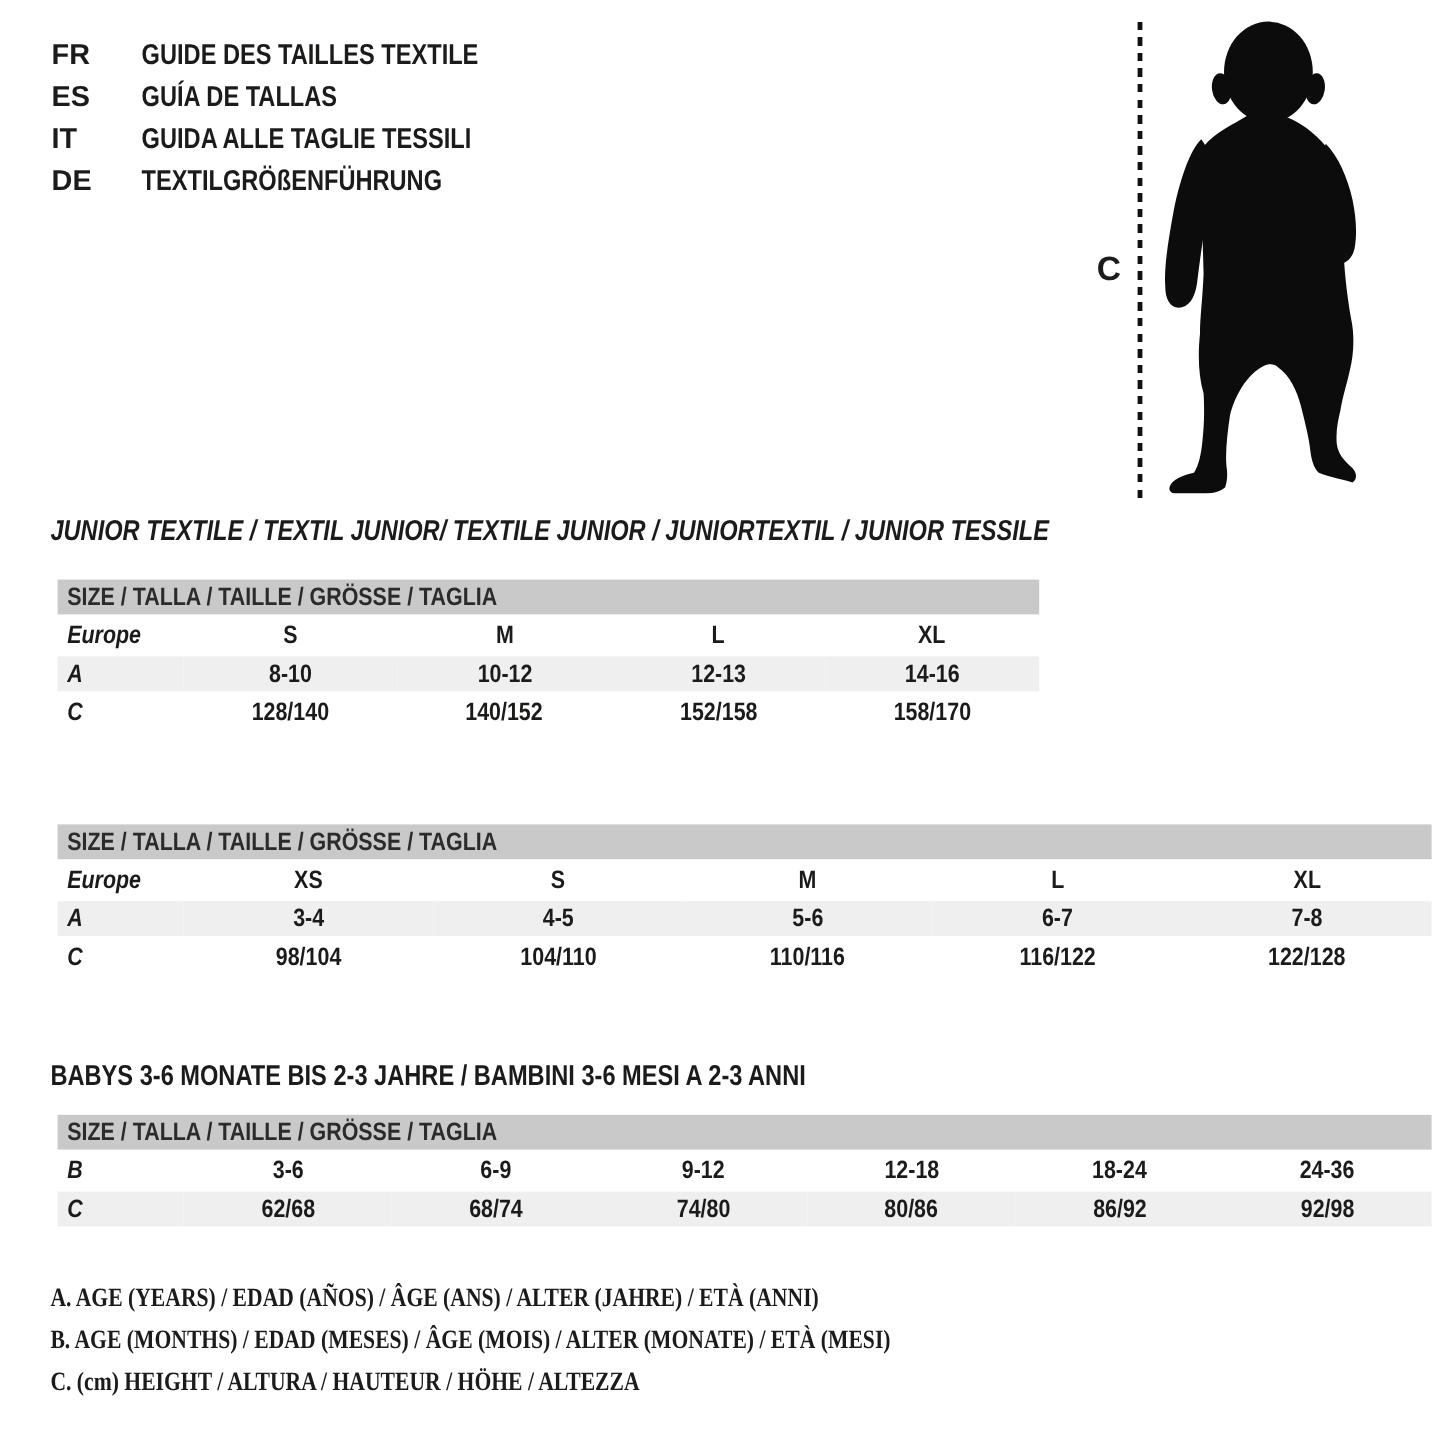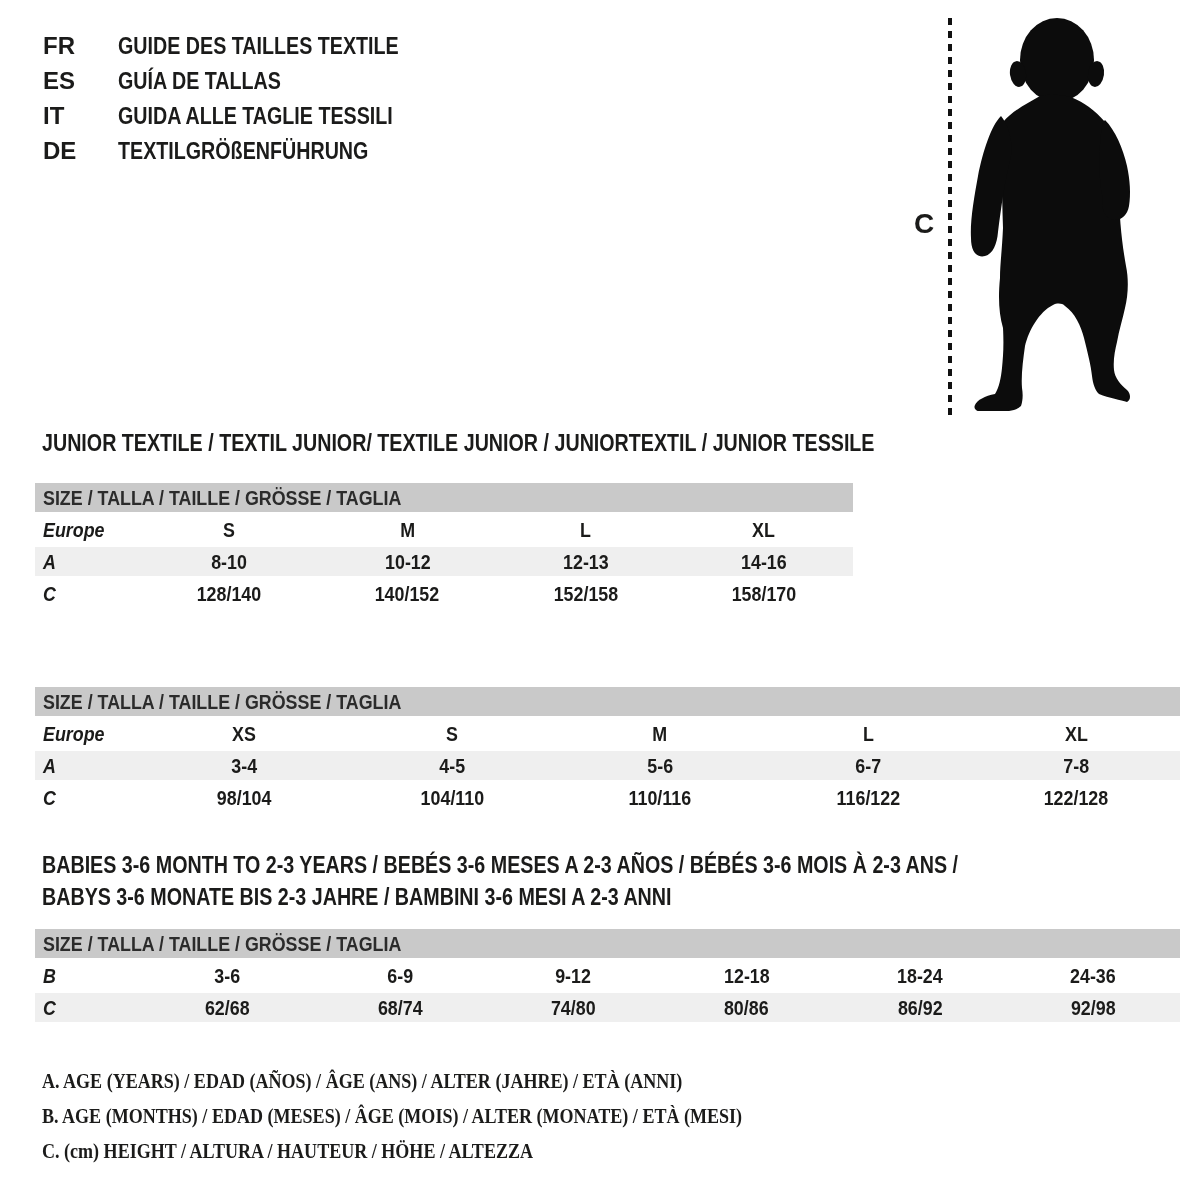--- a/index.html
+++ b/index.html
@@ -24,29 +24,29 @@
   
   .measure-line{
     position:absolute;left:948px;top:18px;width:4px;height:400px;
     background:repeating-linear-gradient(to bottom,#111 0 7px,transparent 7px 13px);
   }
   .measure-label{position:absolute;left:914px;top:208px;font-weight:bold;font-size:28px;}
   .silhouette{position:absolute;left:965px;top:16px;}
 
   
   .sec-title{position:absolute;left:42px;font-weight:bold;font-size:24px;white-space:nowrap;}
-  .t-junior{top:429px;}
+  .t-junior{top:429px;font-style:italic;}
   .t-children{top:640px;}
   .t-babies1{top:851px;}
   .t-babies2{top:883px;}
   .sub-sm{font-size:15px;position:relative;top:3px;}
 
   
   table.size-table{
-    position:absolute;left:35px;
+    position:absolute;left:48px;
     border-collapse:separate;border-spacing:0 3px;
     table-layout:fixed;
   }
   table.size-table th{
     background:var(--table_header_bg,#c9c9c9);
     height:29px;text-align:left;padding:0 0 0 8px;
     font-size:21px;font-weight:bold;color:#2b2b2b;
   }
   table.size-table td{
     height:29px;text-align:center;vertical-align:middle;
@@ -211,23 +211,20 @@
         <td class="lbl"><span class="condl">C</span></td>
         <td><span class="condc">98/104</span></td>
         <td><span class="condc">104/110</span></td>
         <td><span class="condc">110/116</span></td>
         <td><span class="condc">116/122</span></td>
         <td><span class="condc">122/128</span></td>
       </tr>
     </tbody>
   </table>
 
-  <div class="sec-title t-babies1">
-    <span class="cond">BABIES 3-6 MONTH TO 2-3 YEARS / BEBÉS 3-6 MESES A 2-3 AÑOS / BÉBÉS 3-6 MOIS À 2-3 ANS /</span>
-  </div>
   <div class="sec-title t-babies2">
     <span class="cond">BABYS 3-6 MONATE BIS 2-3 JAHRE / BAMBINI 3-6 MESI A 2-3 ANNI</span>
   </div>
   <table class="size-table" id="table-babies">
     <colgroup>
         <col style="width:105px">
         <col style="width:173px">
         <col style="width:173px">
         <col style="width:173px">
         <col style="width:173px">

